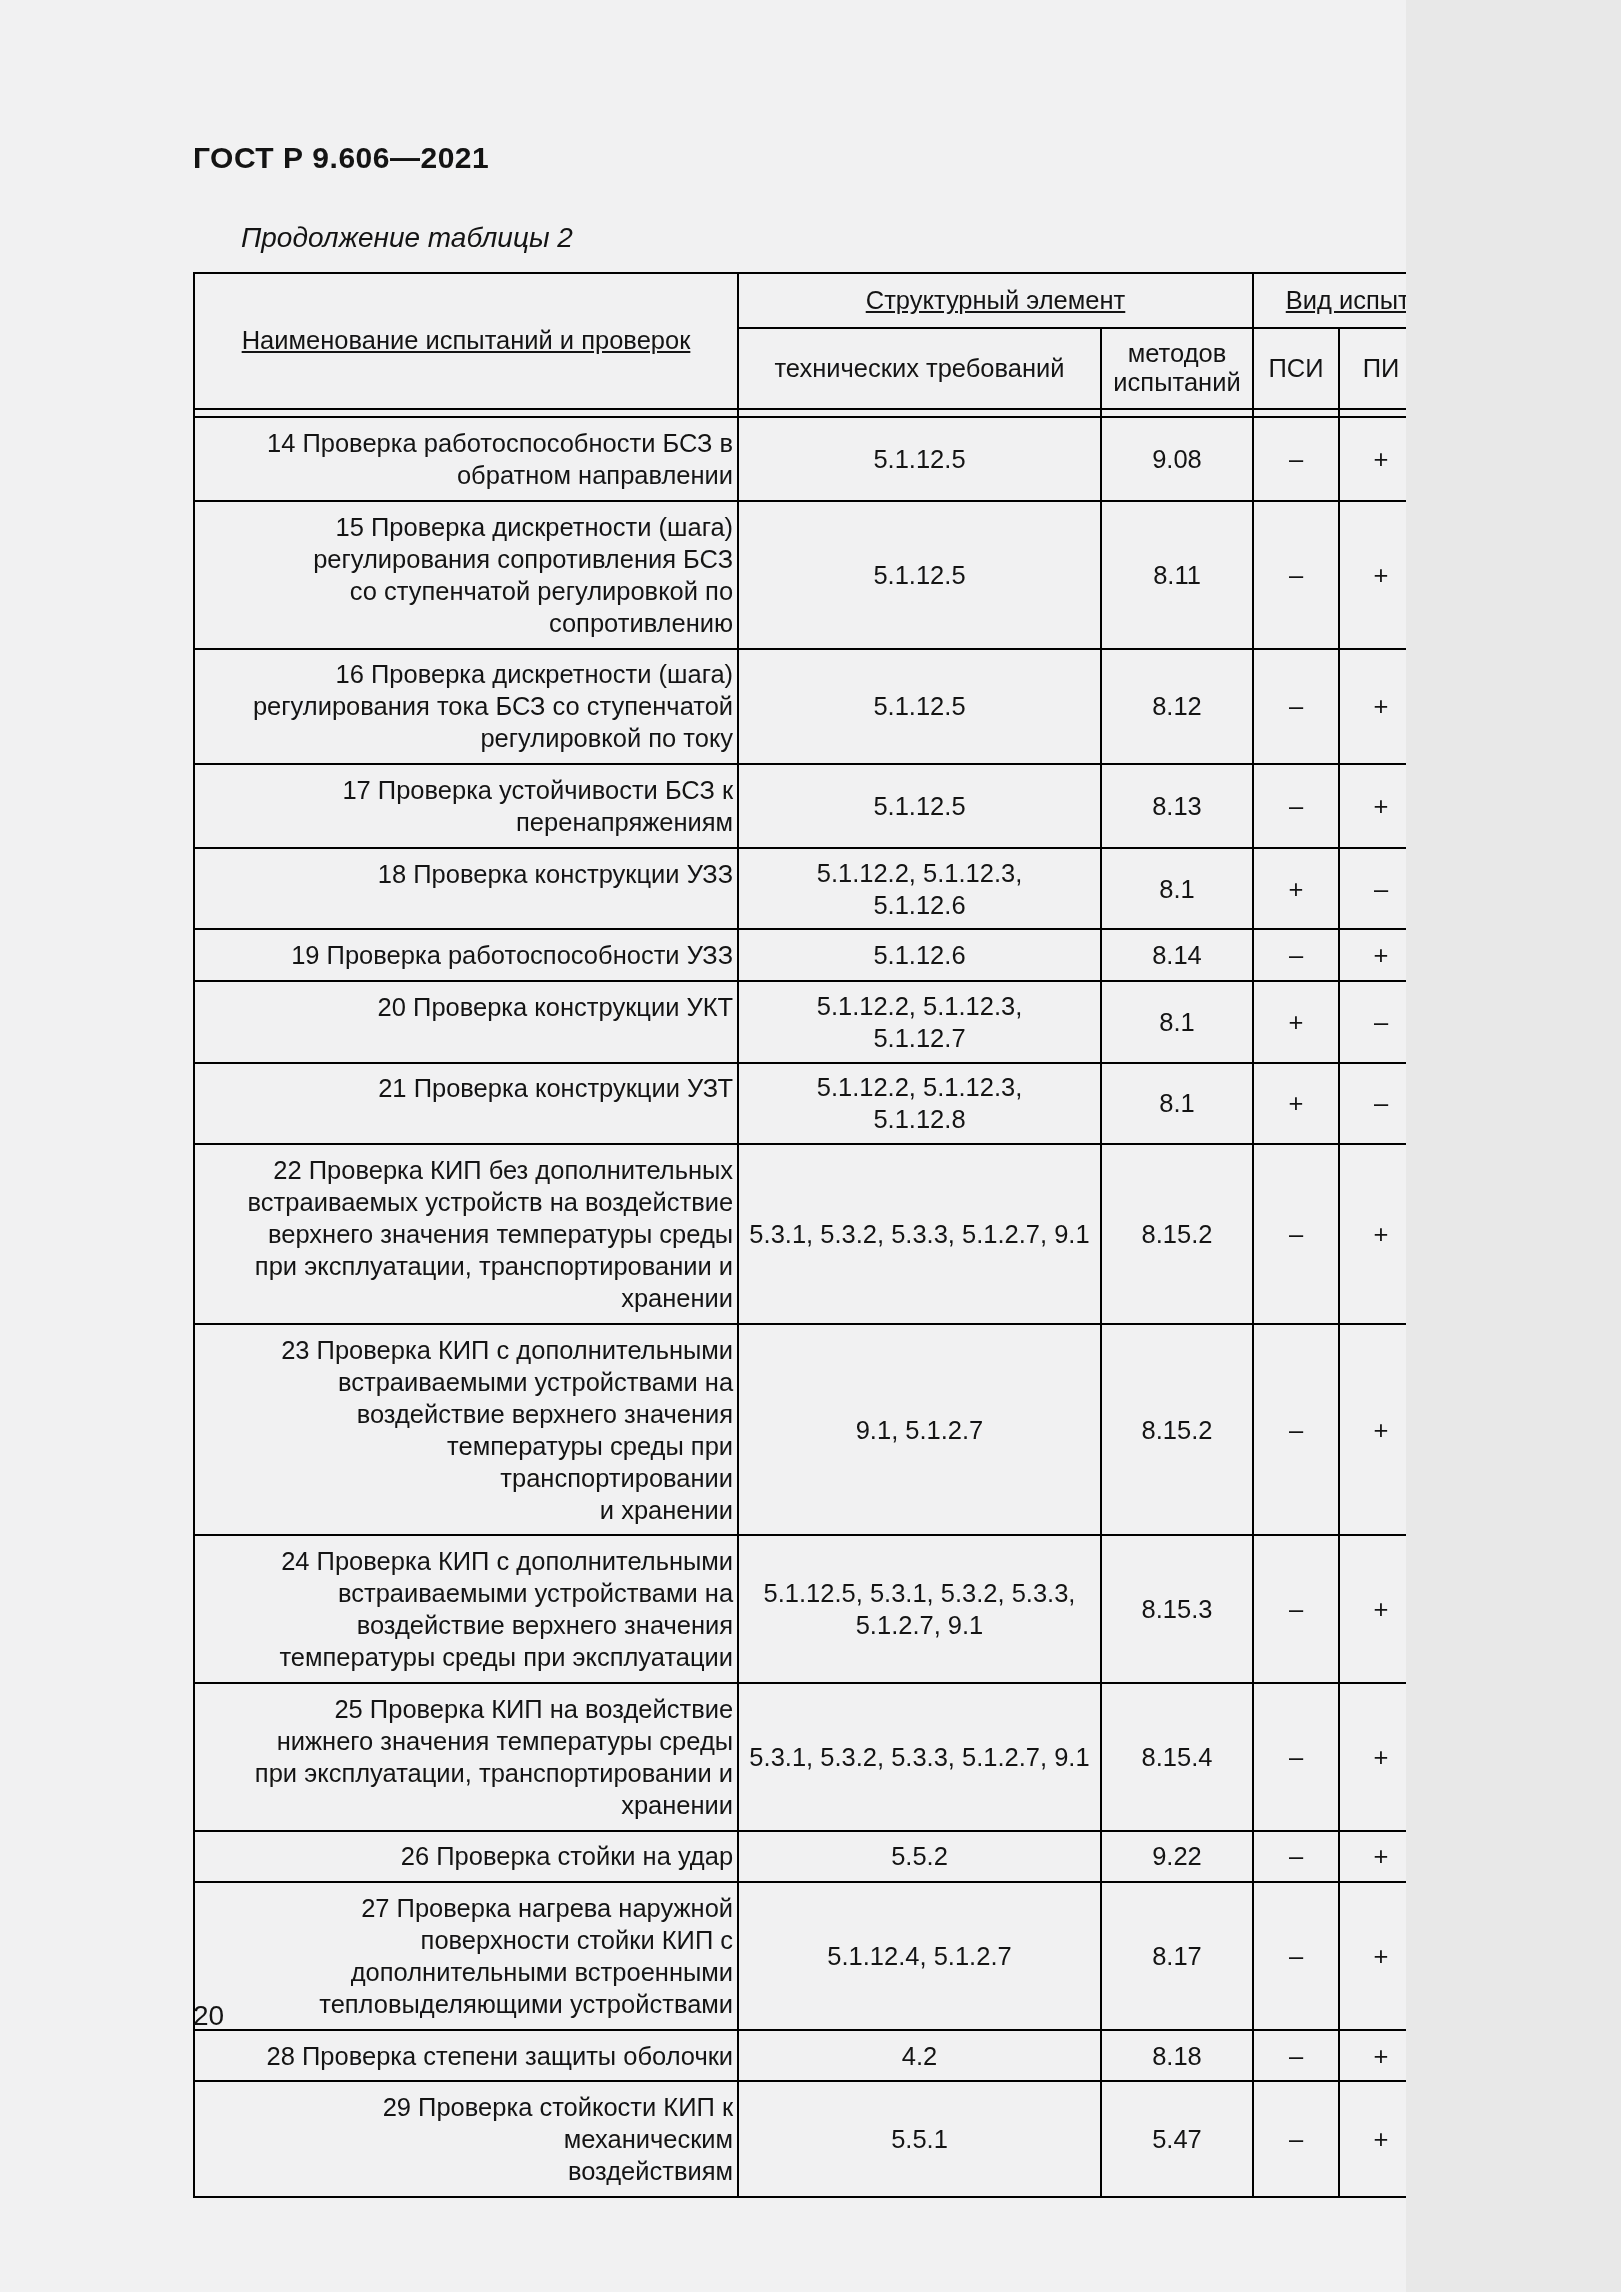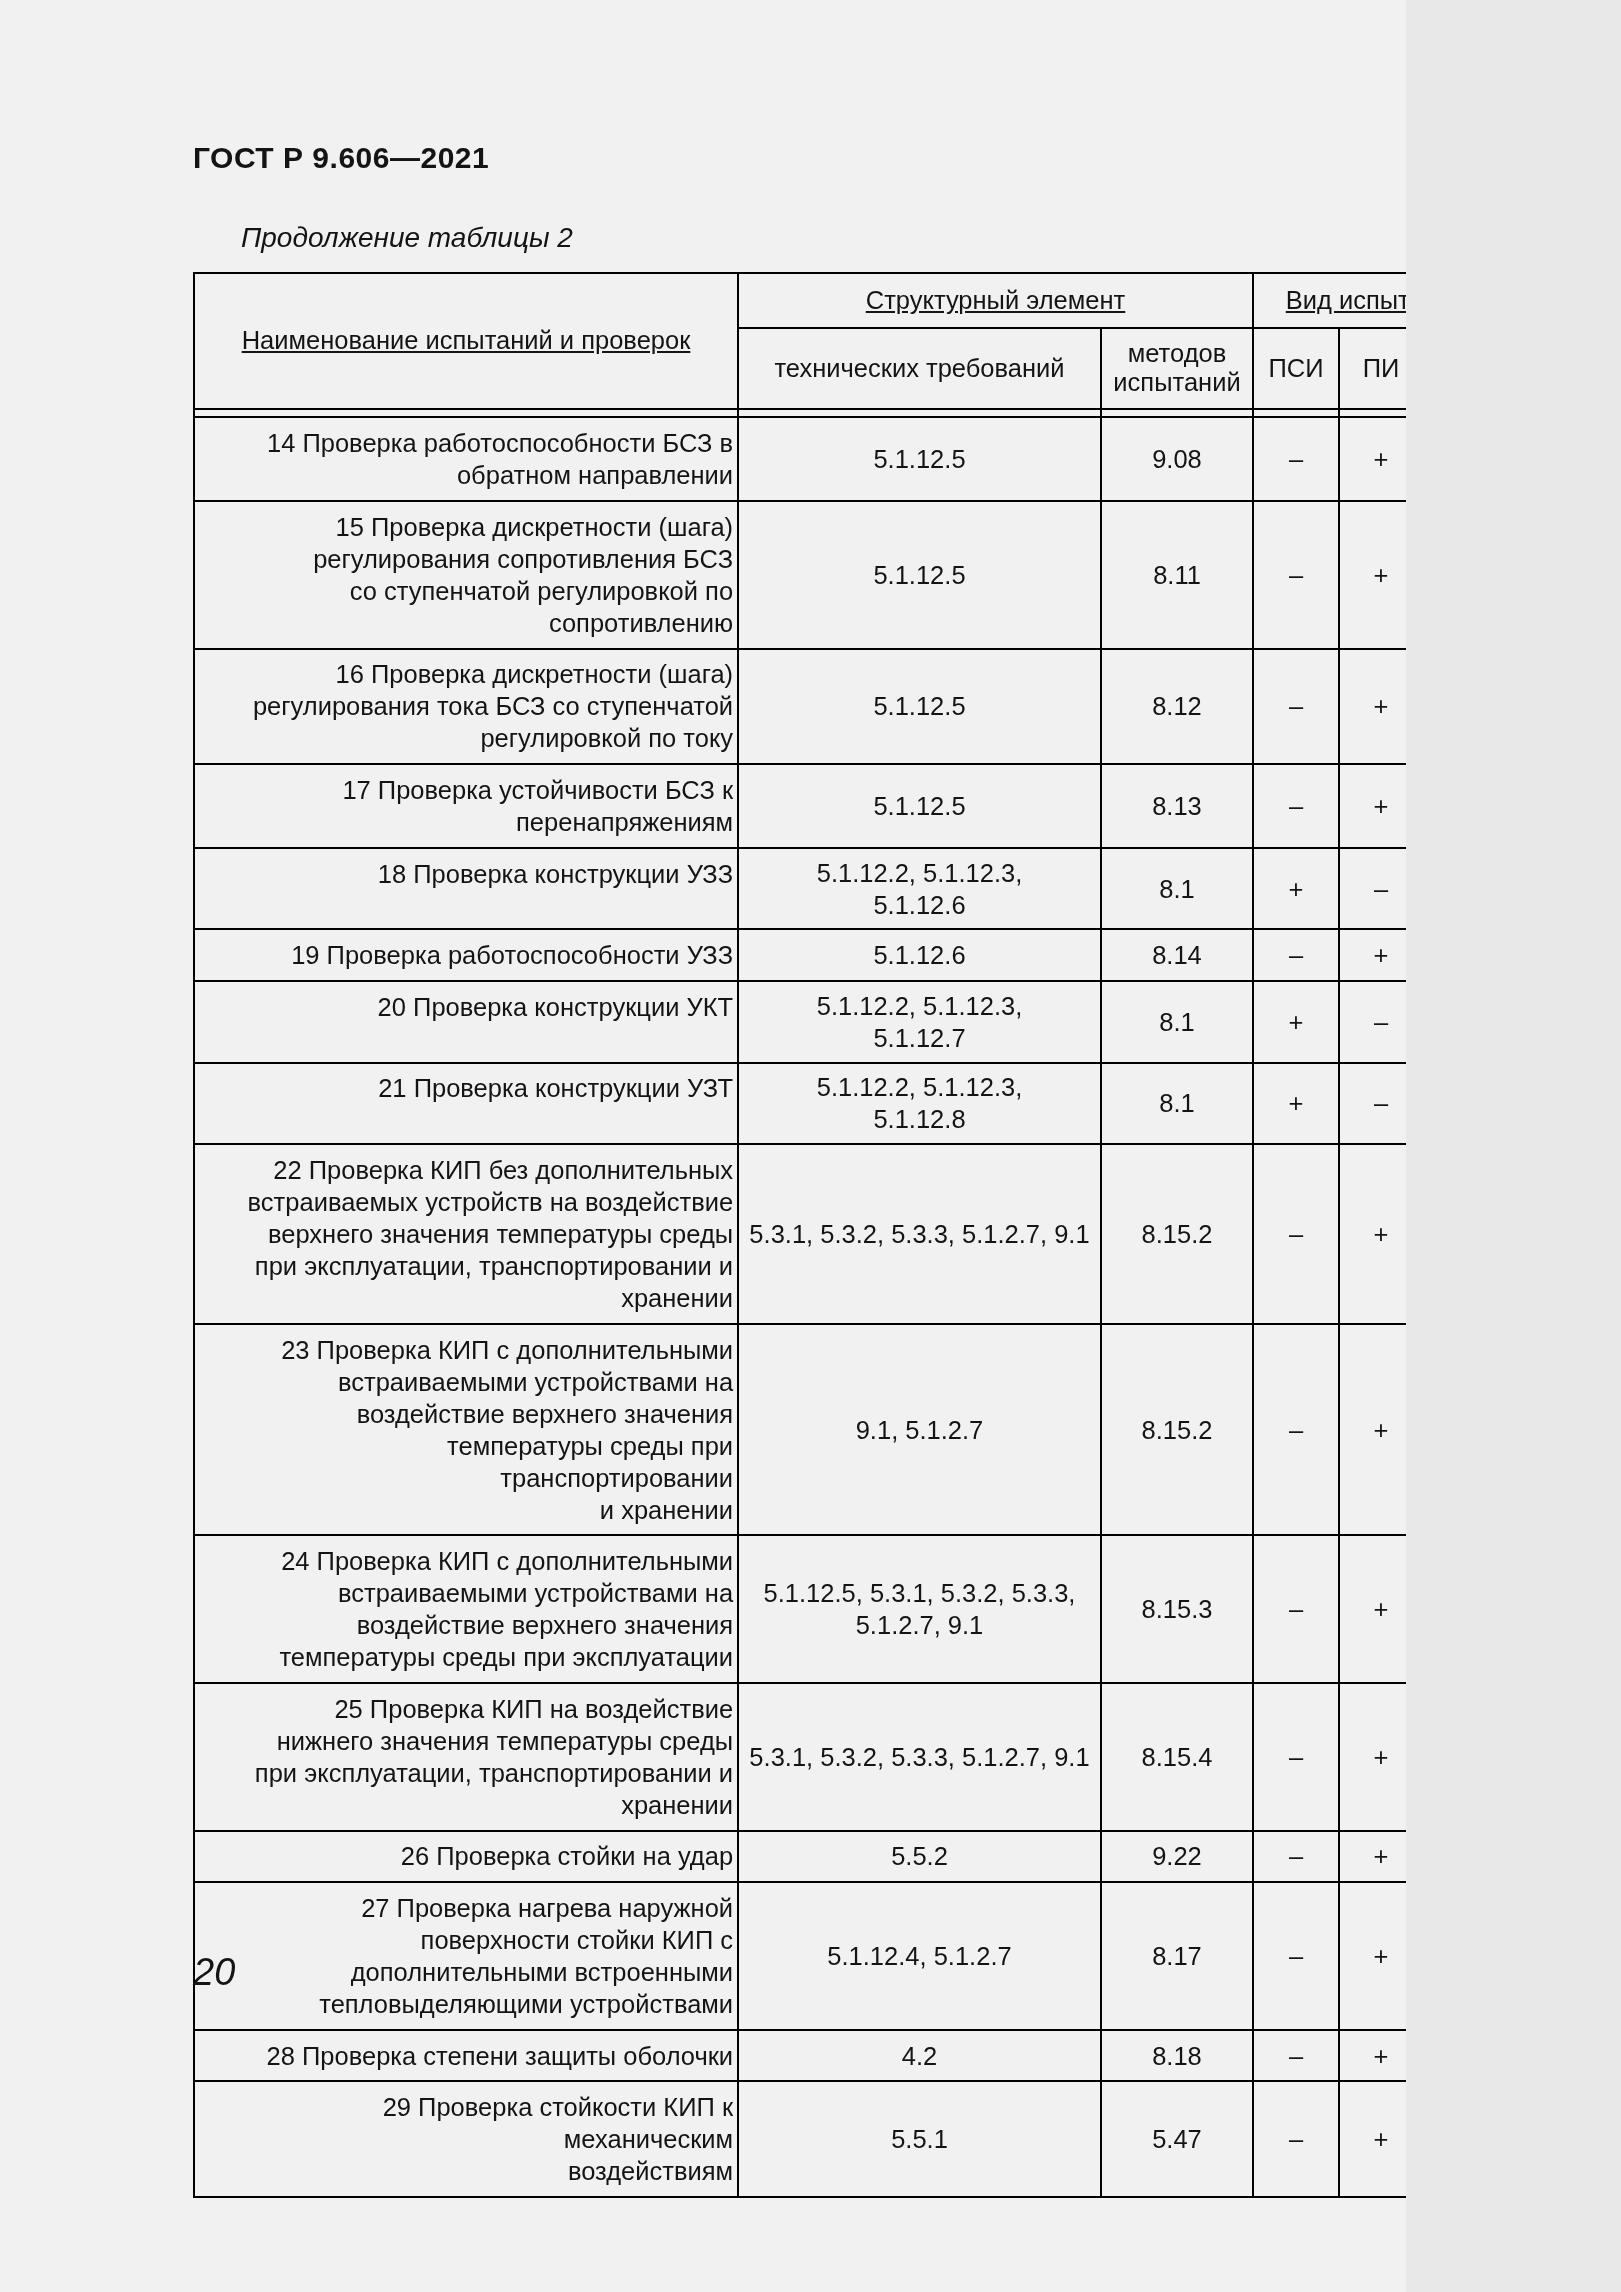--- a/index.html
+++ b/index.html
@@ -70,23 +70,22 @@
     margin-top: 48px;
   }
   tbody tr.r td.c-mid {
     text-align: center;
     vertical-align: middle;
     padding: 7.8px 3.9px;
   }
   .page-number {
     position: absolute;
     left: 193px;
-    top: 1951px;
-    font-size: 38px;
-    font-style: italic;
+    top: 2000px;
+    font-size: 28px;
   }
 </style>
 </head>
 <body>
 
 <div class="page">
   <div class="doc-number">ГОСТ Р 9.606—2021</div>
   <div class="table-caption">Продолжение таблицы 2</div>
 
   <table class="tests">

